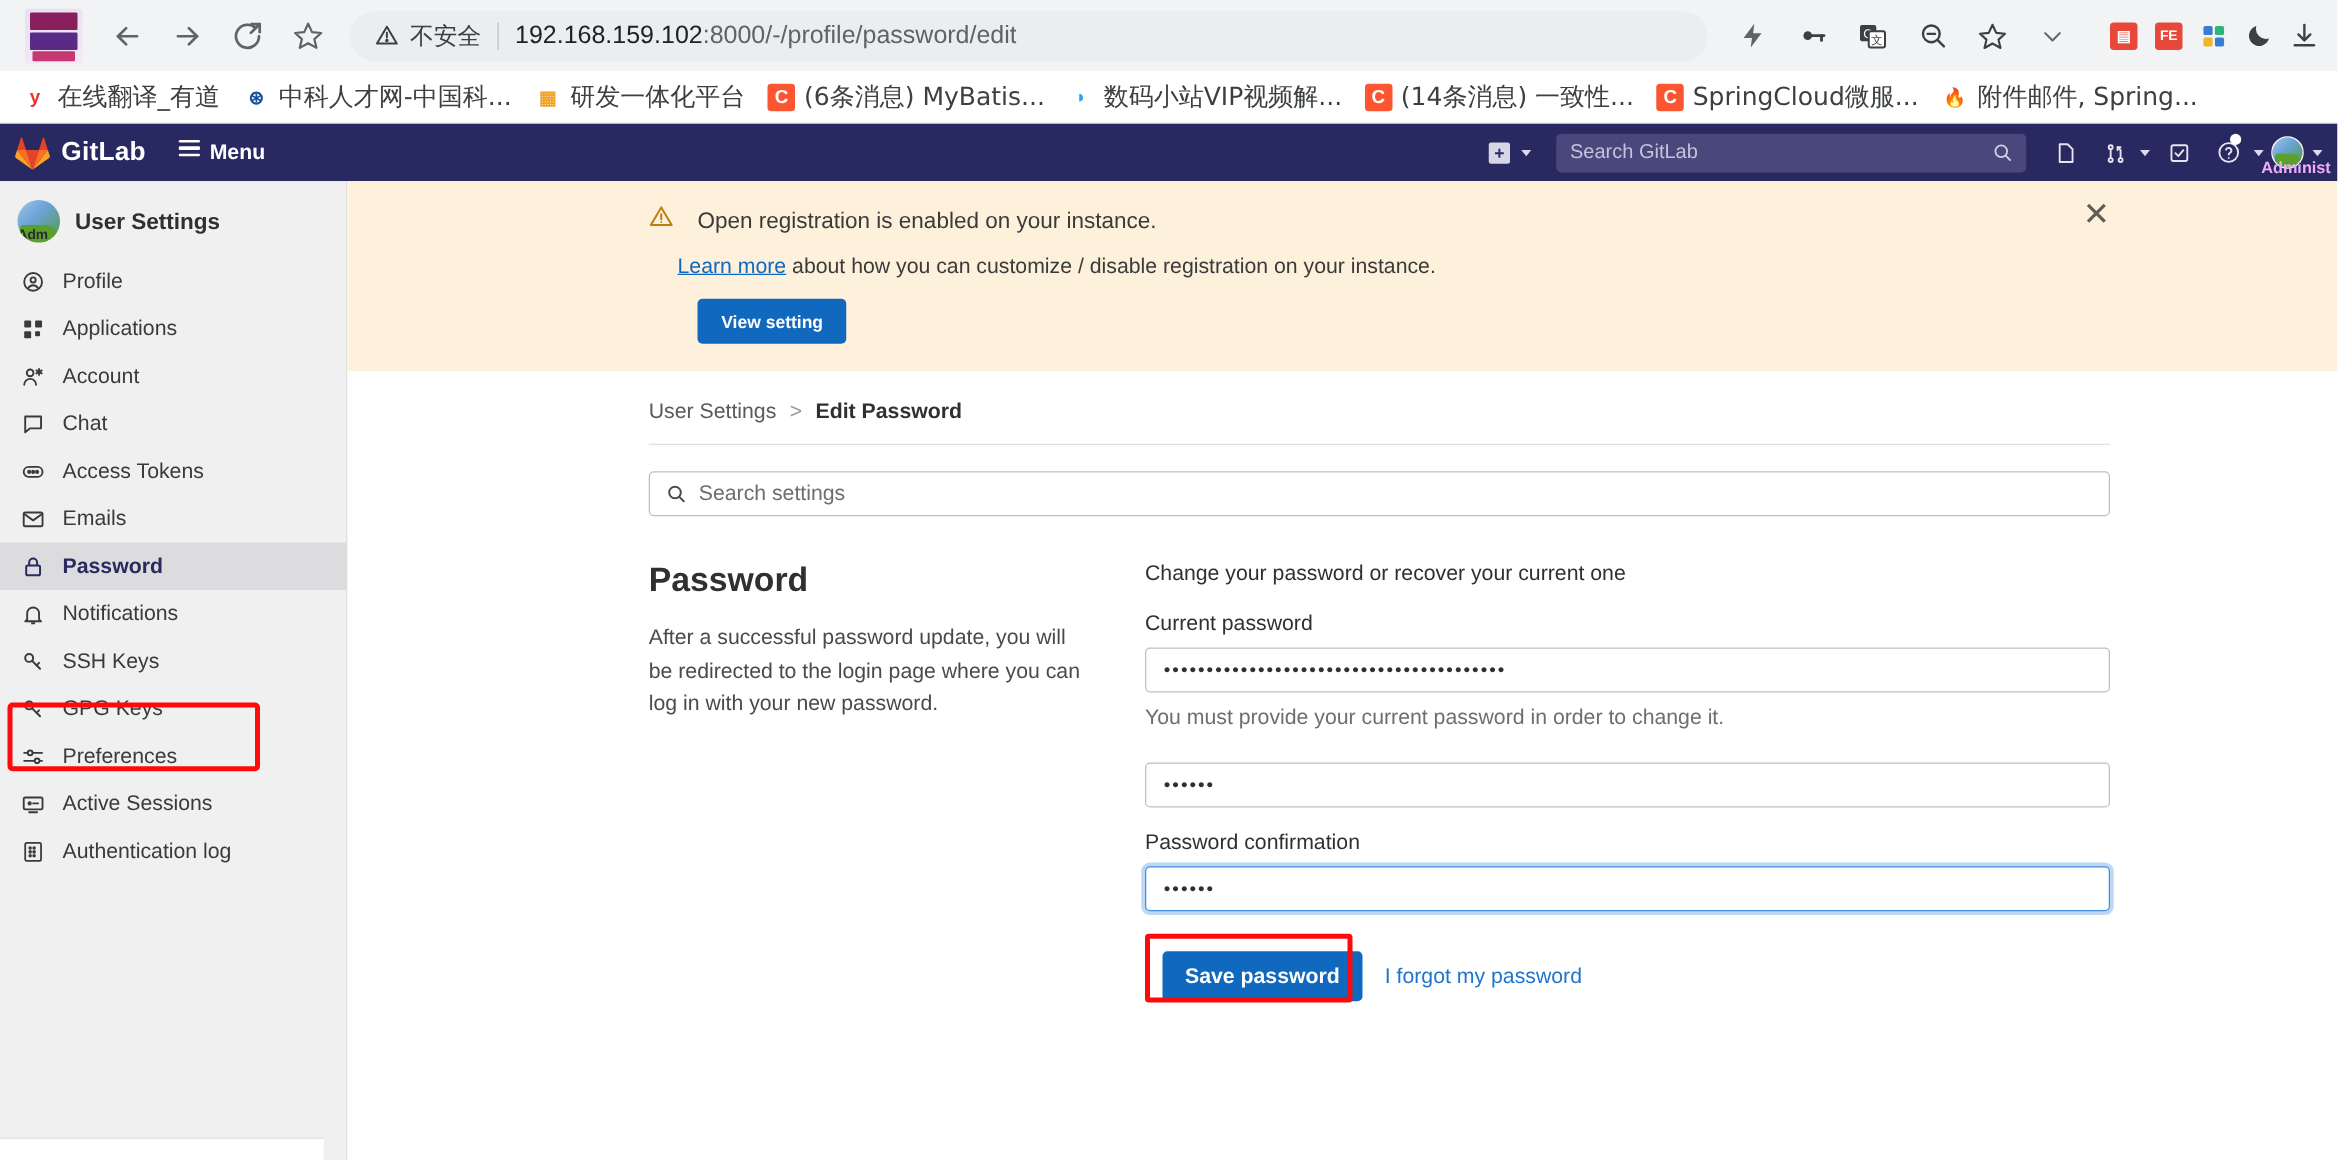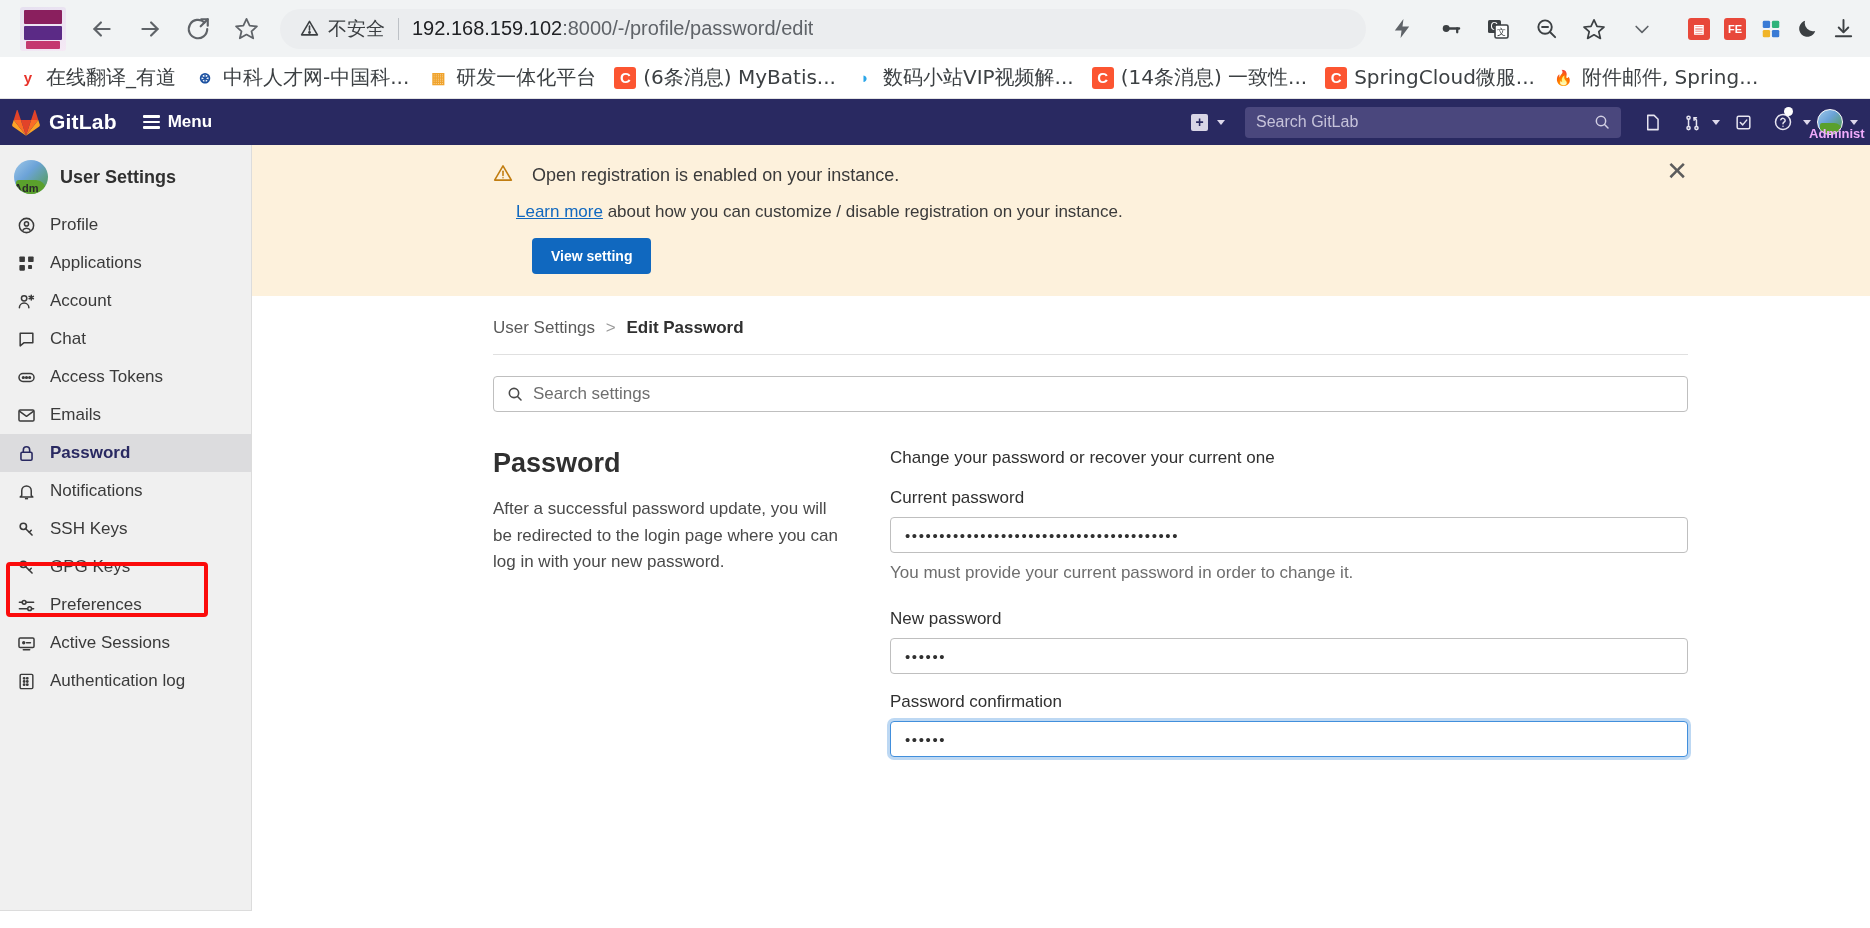--- a/index.html
+++ b/index.html
@@ -117,21 +117,21 @@
     height: 46px;
     background: #292961;
     display: flex; align-items: center;
     padding: 0 12px;
     position: relative;
   }
   .gl-logo-wrap { display:flex; align-items:center; gap: 9px; flex:none; }
   .gl-logo { width: 28px; height: 27px; flex:none; }
   .gl-brand { color:#fff; font-size: 21px; font-weight: 600; letter-spacing: .2px; }
   .gl-menu {
-    display:flex; align-items:center; gap:8px;
+    display:flex; gap:8px;
     margin-left: 26px; color:#fff; font-size: 17px; font-weight: 600;
     cursor:pointer; flex:none;
   }
   .hamburger { display:flex; flex-direction:column; gap:3px; }
   .hamburger i { display:block; width:17px; height:2.4px; background:#fff; border-radius:1px; }
   .gl-right { margin-left:auto; display:flex; align-items:center; gap: 6px; }
   .gl-plus {
     display:flex; align-items:center; gap:6px; color:#d6d3e8; cursor:pointer;
     padding: 3px 6px;
   }
@@ -172,21 +172,21 @@
   .notif-dot {
     position:absolute; top:1px; right:7px; width:9px; height:9px; border-radius:50%;
     background:#fff;
   }
 
   
   .page { display:flex; height: calc(928px - 57px - 42px - 46px); }
 
   
   .sidebar {
-    width: 252px; flex:none;
+    width: 278px; flex:none;
     background: #f0f0f0;
     border-right: 1px solid #dcdcdc;
     padding-top: 6px;
     position: relative;
   }
   .sb-header {
     display:flex; align-items:center; gap: 12px;
     padding: 9px 14px 12px 14px;
   }
   .sb-avatar {
@@ -736,25 +736,29 @@
 
         <div class="col-right">
           <div class="intro">Change your password or recover your current one</div>
 
           <div class="field-label">Current password</div>
           <div class="pw-input">••••••••••••••••••••••••••••••••••••••••</div>
           <div class="helper">You must provide your current password in order to change it.</div>
 
           <div class="gap-lg"></div>
 
-          <div class="field-label">New password</div>
           <div class="pw-input">••••••</div>
 
           <div class="gap-md"></div>
 
           <div class="field-label">Password confirmation</div>
           <div class="pw-input focused">••••••</div>
 
+          <div class="actions">
+            <div class="save-highlight"></div>
+            <button class="btn-save">Save password</button>
+            <a class="forgot">I forgot my password</a>
+          </div>
         </div>
       </div>
     </div>
   </div>
 </div>
 
 </body></html>

